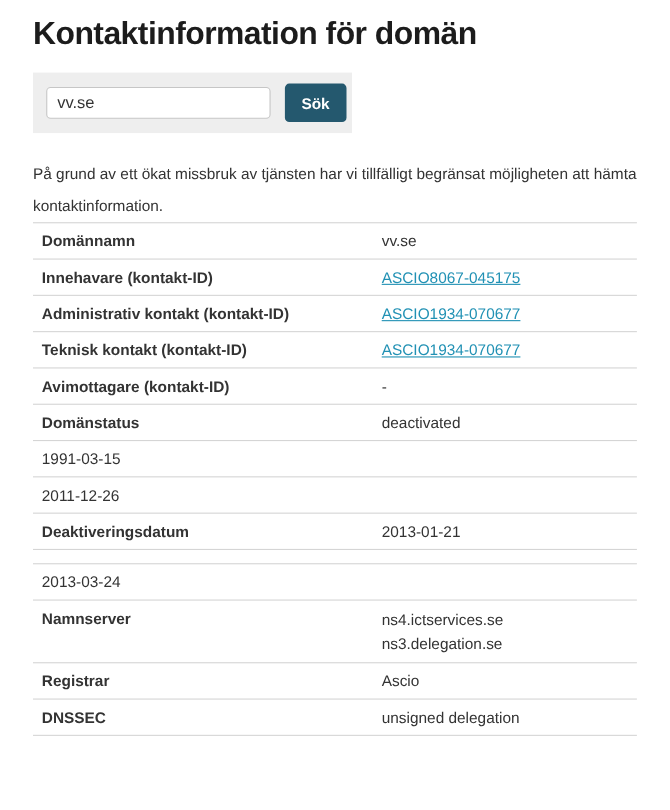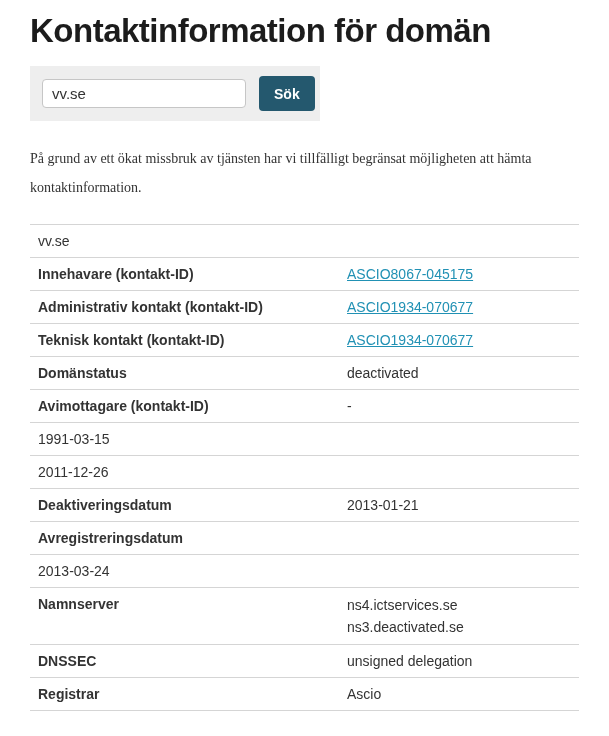--- a/index.html
+++ b/index.html
@@ -14,21 +14,21 @@
   html,body{margin:0;padding:0;}
   body{
     width:609px;height:736px;
     background:#ffffff;
     font-family:"Liberation Sans","DejaVu Sans",sans-serif;
     color:var(--text);
     overflow:hidden;
   }
   .page{padding:0 30px;}
   h1{
-    font-size:33px;
+    font-size:29px;
     font-weight:bold;
     color:var(--title);
     margin:14px 0 0 0;
     line-height:34px;
     letter-spacing:-0.5px;
   }
   .search-box{
     margin-top:18px;
     background:var(--search_bg);
     display:flex;
@@ -57,26 +57,25 @@
     border-radius:4px;
     height:35px;
     padding:0 15px;
     font-size:14px;
     font-weight:bold;
     font-family:"Liberation Sans","DejaVu Sans",sans-serif;
     cursor:pointer;
   }
   .notice{
     margin-top:23px;
-    margin-bottom:22px;
+    margin-bottom:0;
     max-width:556px;
     font-size:14px;
     line-height:29px;
     color:var(--text);
-    font-family:Liberation Serif, serif;
   }
   .info-table{
     width:549px;
     border-top:1px solid var(--border);
   }
   .row{
     display:flex;
     border-bottom:1px solid var(--border);
     padding:6px 8px;
   }
@@ -107,68 +106,68 @@
 
   <div class="search-box">
     <input class="search-input" type="text" value="vv.se" style="">
     <button class="search-btn">Sök</button>
   </div>
 
   <p class="notice">På grund av ett ökat missbruk av tjänsten har vi tillfälligt begränsat möjligheten att hämta kontaktinformation.</p>
 
   <div class="info-table">
       <div class="row">
+        <div class="label">Domännamn</div>
         <div class="value">vv.se</div>
       </div>
       <div class="row">
         <div class="label">Innehavare (kontakt-ID)</div>
         <div class="value"><a href="#">ASCIO8067-045175</a></div>
       </div>
       <div class="row">
         <div class="label">Administrativ kontakt (kontakt-ID)</div>
         <div class="value"><a href="#">ASCIO1934-070677</a></div>
       </div>
       <div class="row">
         <div class="label">Teknisk kontakt (kontakt-ID)</div>
         <div class="value"><a href="#">ASCIO1934-070677</a></div>
       </div>
       <div class="row">
+        <div class="label">Avimottagare (kontakt-ID)</div>
+        <div class="value">-</div>
+      </div>
+      <div class="row">
         <div class="label">Domänstatus</div>
         <div class="value">deactivated</div>
-      </div>
-      <div class="row">
-        <div class="label">Avimottagare (kontakt-ID)</div>
-        <div class="value">-</div>
       </div>
       <div class="row">
         <div class="value">1991-03-15</div>
       </div>
       <div class="row">
         <div class="value">2011-12-26</div>
       </div>
       <div class="row">
         <div class="label">Deaktiveringsdatum</div>
         <div class="value">2013-01-21</div>
       </div>
       <div class="row">
-        <div class="label">Avregistreringsdatum</div>
       </div>
       <div class="row">
         <div class="value">2013-03-24</div>
       </div>
       <div class="row">
         <div class="label">Namnserver</div>
         <div class="value">
           <div class="ns-line">ns4.ictservices.se</div>
-          <div class="ns-line">ns3.deactivated.se</div>
+          <div class="ns-line">ns3.delegation.se</div>
         </div>
+      </div>
+      <div class="row">
+        <div class="label">Registrar</div>
+        <div class="value">Ascio</div>
       </div>
       <div class="row">
         <div class="label">DNSSEC</div>
         <div class="value">unsigned delegation</div>
-      </div>
-      <div class="row">
-        <div class="label">Registrar</div>
-        <div class="value">Ascio</div>
       </div>
     </div>
 
 </div>
 
 </body></html>

